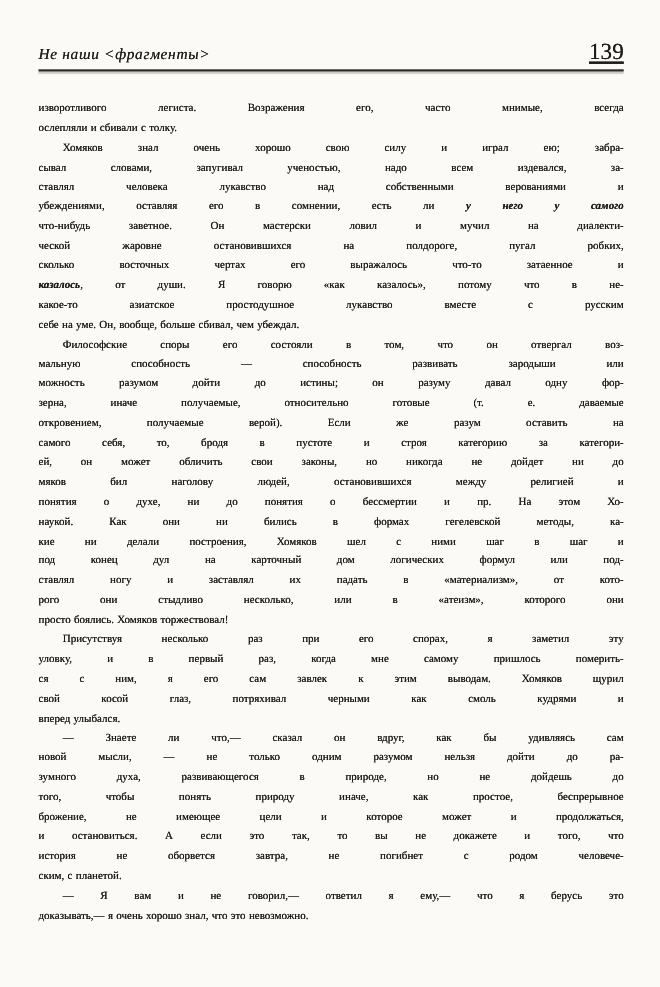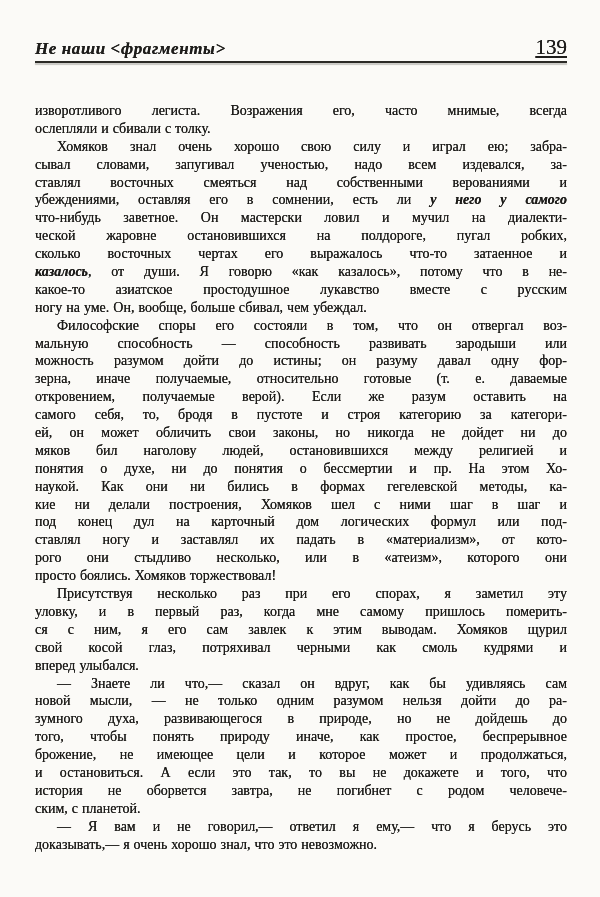--- a/index.html
+++ b/index.html
@@ -14,38 +14,37 @@
     position:absolute;left:0;top:0;width:600px;height:897px;
     padding:38px 33px 0 35px;
     box-sizing:border-box;
   }
   .header{
     display:flex;justify-content:space-between;align-items:baseline;
     line-height:18px;
   }
   .htitle{
     font-style:italic;
-    font-size:17px;
+    font-size:14px;
     letter-spacing:0.6px;
     text-shadow:0 0 0.4px currentColor;
-    font-weight:bold;
   }
   .pnum{
     font-size:21px;
     text-shadow:0 0 0.4px currentColor;
     text-decoration:underline;
   }
   .rule{
     height:2px;
     margin-top:3px;
     box-shadow:0 2px 1px rgba(40,38,32,0.25);
   }
   .text{
-    margin-top:39px;
-    font-size:14px;
+    margin-top:25px;
+    font-size:10px;
     line-height:17.9px;
     text-shadow:0 0 0.5px currentColor;
     word-spacing:0.5px;
   }
   .line{
     height:17.9px;
     overflow:hidden;
     text-align:justify;
     text-align-last:justify;
   }
@@ -64,28 +63,28 @@
   <div class="header">
     <span class="htitle">Не наши &lt;фрагменты&gt;</span>
     <span class="pnum">139</span>
   </div>
   <div class="rule" style="background: rgb(43, 42, 38);"></div>
   <div class="text">
       <div class="line">изворотливого легиста. Возражения его, часто мнимые, всегда</div>
       <div class="line last">ослепляли и сбивали с толку.</div>
       <div class="line indent">Хомяков знал очень хорошо свою силу и играл ею; забра-</div>
       <div class="line">сывал словами, запугивал ученостью, надо всем издевался, за-</div>
-      <div class="line">ставлял восточных смеяться над собственными верованиями и</div>
+      <div class="line">ставлял человека лукавство над собственными верованиями и</div>
       <div class="line">убеждениями, оставляя его в сомнении, есть ли <i>у него у самого</i></div>
       <div class="line">что-нибудь заветное. Он мастерски ловил и мучил на диалекти-</div>
       <div class="line">ческой жаровне остановившихся на полдороге, пугал робких,</div>
       <div class="line">сколько восточных чертах его выражалось что-то затаенное и</div>
       <div class="line"><i>казалось</i>, от души. Я говорю «как казалось», потому что в не-</div>
       <div class="line">какое-то азиатское простодушное лукавство вместе с русским</div>
-      <div class="line last">ногу на уме. Он, вообще, больше сбивал, чем убеждал.</div>
+      <div class="line last">себе на уме. Он, вообще, больше сбивал, чем убеждал.</div>
       <div class="line indent">Философские споры его состояли в том, что он отвергал воз-</div>
       <div class="line">мальную способность — способность развивать зародыши или</div>
       <div class="line">можность разумом дойти до истины; он разуму давал одну фор-</div>
       <div class="line">зерна, иначе получаемые, относительно готовые (т. е. даваемые</div>
       <div class="line">откровением, получаемые верой). Если же разум оставить на</div>
       <div class="line">самого себя, то, бродя в пустоте и строя категорию за категори-</div>
       <div class="line">ей, он может обличить свои законы, но никогда не дойдет ни до</div>
       <div class="line">мяков бил наголову людей, остановившихся между религией и</div>
       <div class="line">понятия о духе, ни до понятия о бессмертии и пр. На этом Хо-</div>
       <div class="line">наукой. Как они ни бились в формах гегелевской методы, ка-</div>

